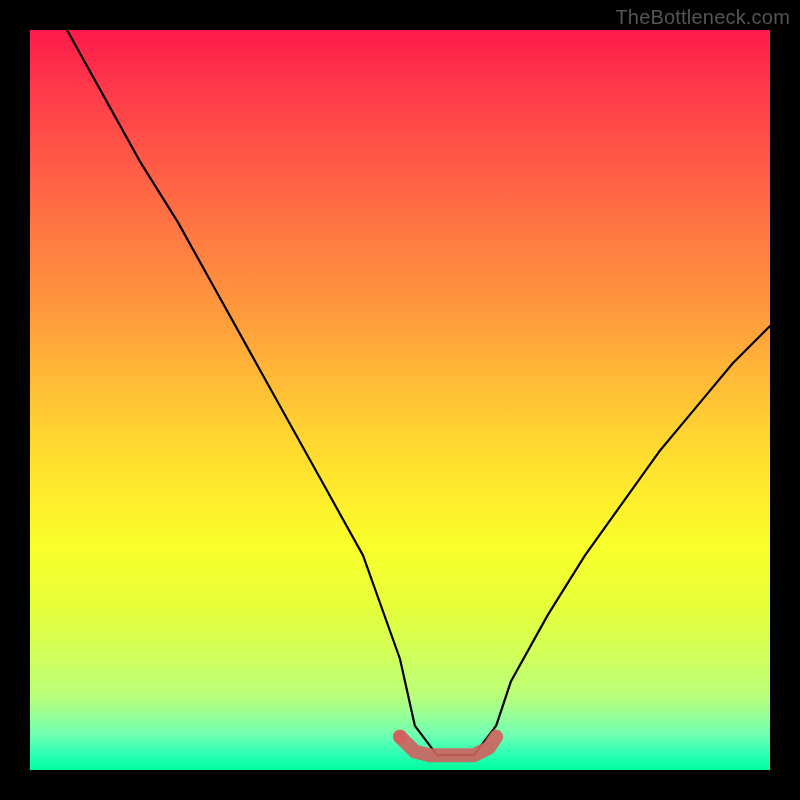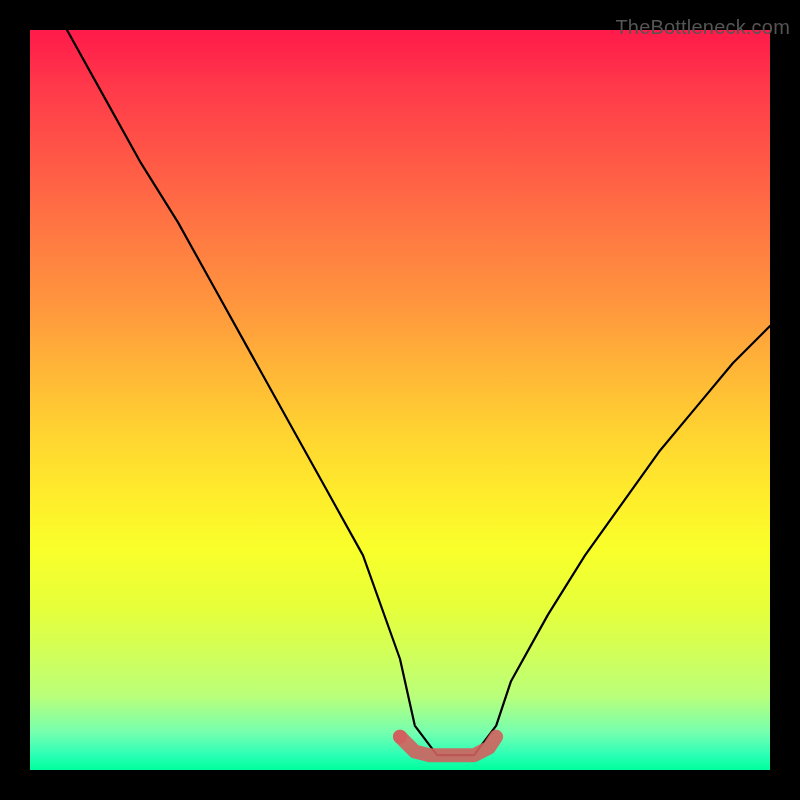--- a/index.html
+++ b/index.html
@@ -38,21 +38,21 @@
       #d2ff58 84%,
       #baff7a 90%,
       #74ffb0 95%,
       #2affb5 98%,
       #00ff9c 100%
     );
     overflow: hidden;
   }
   .watermark {
     position: absolute;
-    top: 16px;
+    top: 6px;
     right: 10px;
     color: #555;
     font-size: 20px;
     font-weight: 500;
     letter-spacing: 0.2px;
     user-select: none;
     margin-left: 6px;
   }
   svg.curve {
     position: absolute;

